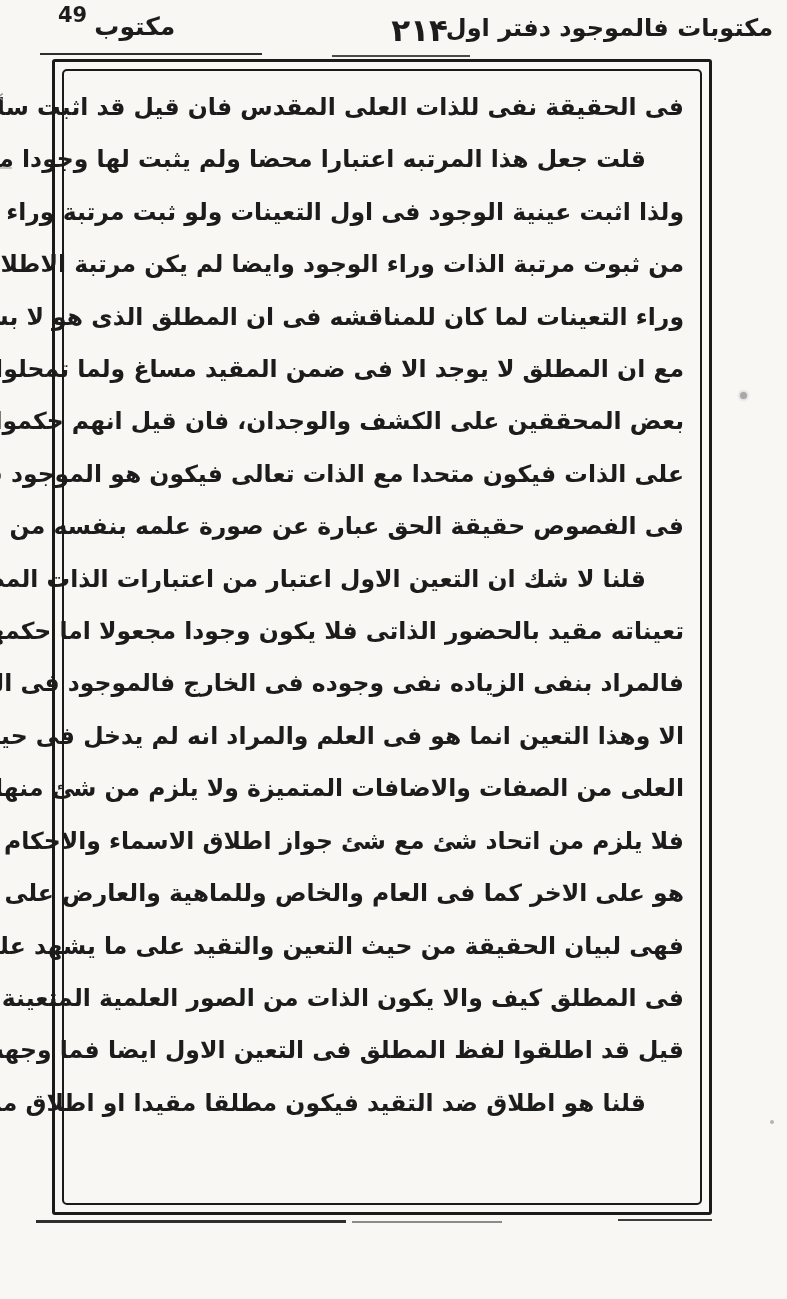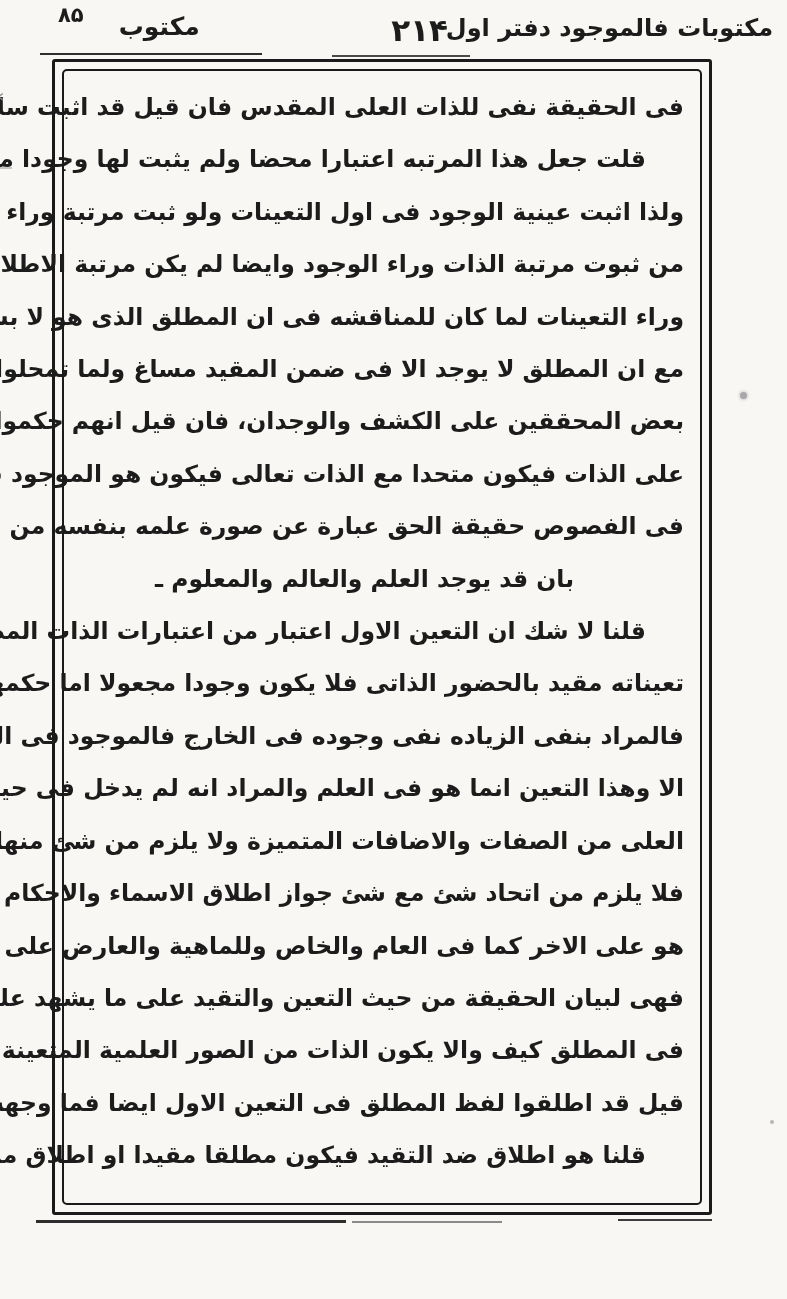--- a/index.html
+++ b/index.html
@@ -23,21 +23,21 @@
     letter-spacing:0; white-space:nowrap;
   }
   .hdr-pagenum{
     position:absolute; top:12px; left:352px; width:96px;
     font-size:31px; font-weight:bold; direction:rtl;
   }
   .hdr-letter{
     position:absolute; top:12px; left:58px;
     direction:rtl; white-space:nowrap;
   }
-  .hdr-letter .lbl{font-size:25px;font-weight:bold;margin-left:28px;}
+  .hdr-letter .lbl{font-size:25px;font-weight:bold;}
   .hdr-letter .num{
     display:inline-block; font-size:21px; font-weight:bold;
     position:relative; top:-13px; margin-right:2px;
   }
   .hdr-rule{position:absolute;background:#3a3a3a;height:2px;}
   .hdr-rule.left{top:53px;left:40px;width:222px;background:#2e2e2e;}
   .hdr-rule.center{top:55px;left:332px;width:138px;background:#4a4a4a;}
   
   .frame-outer{
     position:absolute; left:52px; top:59px; width:660px; height:1156px;
@@ -76,39 +76,38 @@
 </style>
 </head>
 <body>
 
 <div class="hdr-title">مكتوبات فالموجود دفتر اول</div>
 
 <div class="hdr-pagenum">۲۱۴</div>
 
 <div class="hdr-letter">
   <span class="lbl">مكتوب</span>
-  <span class="num">۸۵</span>
+  <span class="num">49</span>
 </div>
 
 <div class="hdr-rule left"></div>
 <div class="hdr-rule center"></div>
 
 <div class="frame-outer">
   <div class="frame-inner">
     <div class="textarea">
         <div class="line full">فى الحقيقة نفى للذات العلى المقدس فان قيل قد اثبت سلمه ربه مرتبة اللاتعين ـ</div>
         <div class="line indent">قلت جعل هذا المرتبه اعتبارا محضا ولم يثبت لها وجودا مستقلا وراء التعينات</div>
         <div class="line full">ولذا اثبت عينية الوجود فى اول التعينات ولو ثبت مرتبة وراء الوجود ثبت ما ادعيناه</div>
         <div class="line full">من ثبوت مرتبة الذات وراء الوجود وايضا لم يكن مرتبة الاطلاق الذاتى موجودة عندهم</div>
         <div class="line full">وراء التعينات لما كان للمناقشه فى ان المطلق الذى هو لا بشرط شئ كيف يكون موجودا</div>
         <div class="line full">مع ان المطلق لا يوجد الا فى ضمن المقيد مساغ ولما تمحلوا فى التفصى عنه ولما احاله</div>
         <div class="line full">بعض المحققين على الكشف والوجدان، فان قيل انهم حكموا بعدم زيادة التعين الاول</div>
         <div class="line full">على الذات فيكون متحدا مع الذات تعالى فيكون هو الموجود فيرتفع الخلاف ولذا قال</div>
         <div class="line full">فى الفصوص حقيقة الحق عبارة عن صورة علمه بنفسه من حيث تعينه فى تعقل نفسه</div>
-        <div class="line short-right">بان قد يوجد العلم والعالم والمعلوم ـ</div>
         <div class="line indent">قلنا لا شك ان التعين الاول اعتبار من اعتبارات الذات المطلق وتعين من</div>
         <div class="line full">تعيناته مقيد بالحضور الذاتى فلا يكون وجودا مجعولا اما حكمهم بعدم زيادته على الذات</div>
         <div class="line full">فالمراد بنفى الزياده نفى وجوده فى الخارج فالموجود فى الخارج انما هو الذات المقدس ليس</div>
         <div class="line full">الا وهذا التعين انما هو فى العلم والمراد انه لم يدخل فى حيطة العلم شئ سوى الذات</div>
         <div class="line full">العلى من الصفات والاضافات المتميزة ولا يلزم من شئ منها الاتحاد ولئن سلم</div>
         <div class="line full">فلا يلزم من اتحاد شئ مع شئ جواز اطلاق الاسماء والاحكام المختصة باحدهما من حيث</div>
         <div class="line full">هو على الاخر كما فى العام والخاص وللماهية والعارض على ما مر، واما عبارة الفصوص</div>
         <div class="line full">فهى لبيان الحقيقة من حيث التعين والتقيد على ما يشهد عليه تلك العبارات وكلامنا</div>
         <div class="line full">فى المطلق كيف والا يكون الذات من الصور العلمية المتعينة وهو باطل فالخلاف باق، فان</div>
         <div class="line short">قيل قد اطلقوا لفظ المطلق فى التعين الاول ايضا فما وجهه ـ</div>

